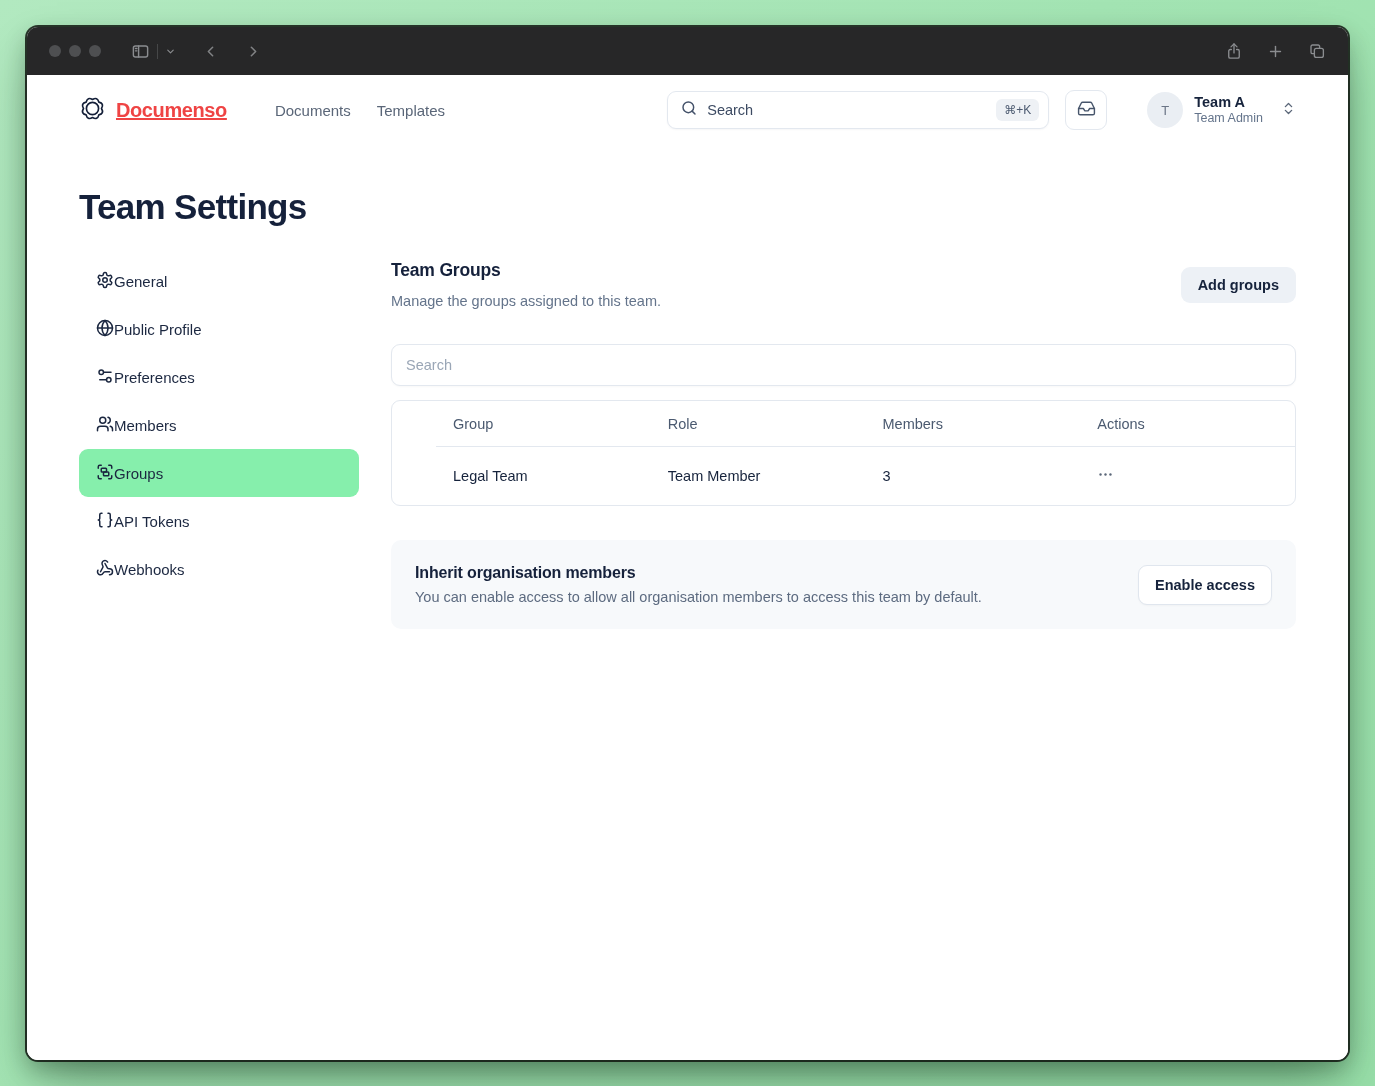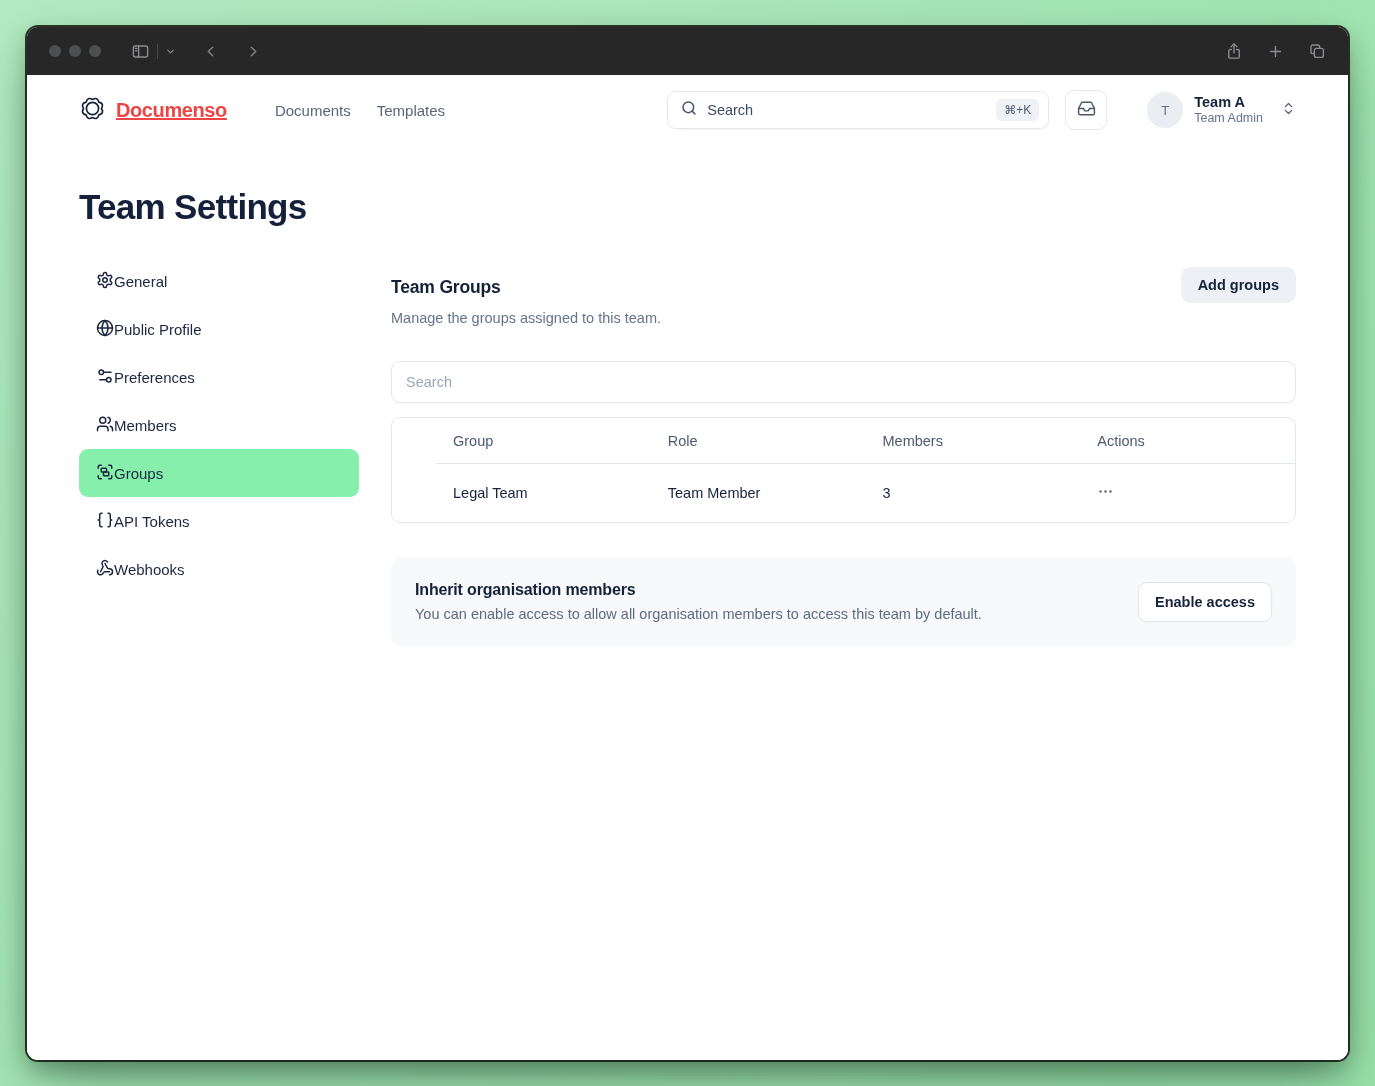--- a/index.html
+++ b/index.html
@@ -68,21 +68,21 @@
   .side-nav { width: 280px; flex: none; }
   .side-item {
     height: 48px; display: flex; align-items: center; gap: 0;
     padding: 0 17px; border-radius: 9px; font-size: 15px; font-weight: 500; color: #1b2740;
   }
   .side-item svg { flex: none; color: #1b2740; }
   .side-item.active { background: #86efac; }
 
   .main { flex: 1; margin-left: 32px; }
   .main-head { display: flex; justify-content: space-between; align-items: flex-start; }
-  .sec-title { font-size: 17.5px; font-weight: 700; letter-spacing: -0.01em; color: #15213b; padding-top: 3px; margin-top: 17px; }
+  .sec-title { font-size: 17.5px; font-weight: 700; letter-spacing: -0.01em; color: #15213b; padding-top: 3px; }
   .sec-sub { font-size: 14.5px; color: #64748b; margin-top: 12px; }
   .btn-soft {
     height: 36px; padding: 0 17px; margin-top: 10px;
     background: #edf1f6; border: none; border-radius: 9px;
     font-family: inherit; font-size: 14.5px; font-weight: 600; color: #16233c;
   }
   .search-input {
     display: block; width: 100%; height: 42px; margin-top: 35px;
     border: 1px solid #e3e8ef; border-radius: 9px; padding: 0 14px;
     font-family: inherit; font-size: 14.5px; color: #1b2740; background: #fff;

